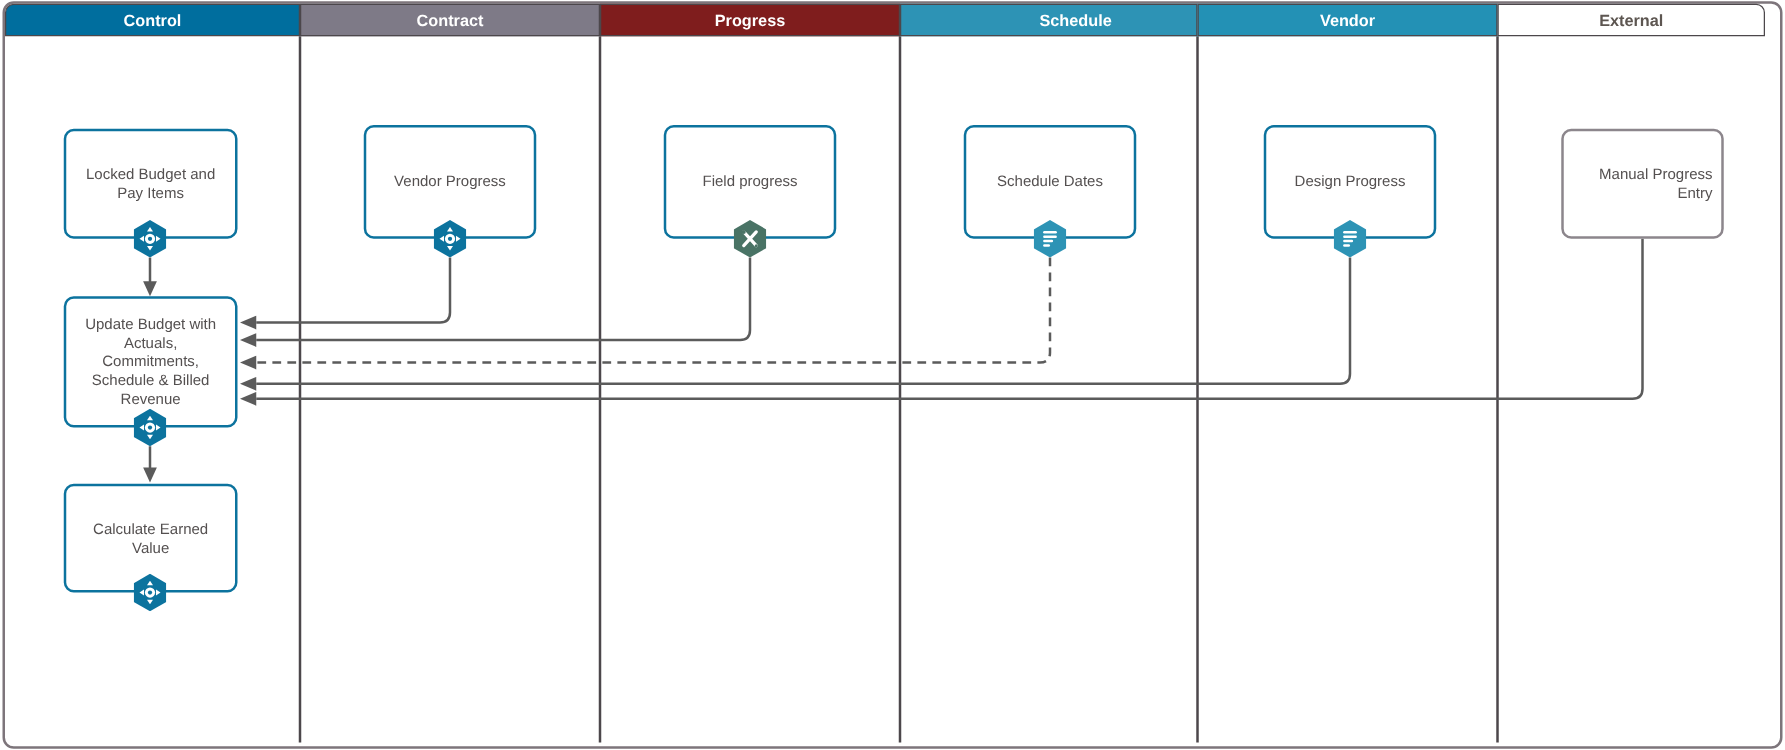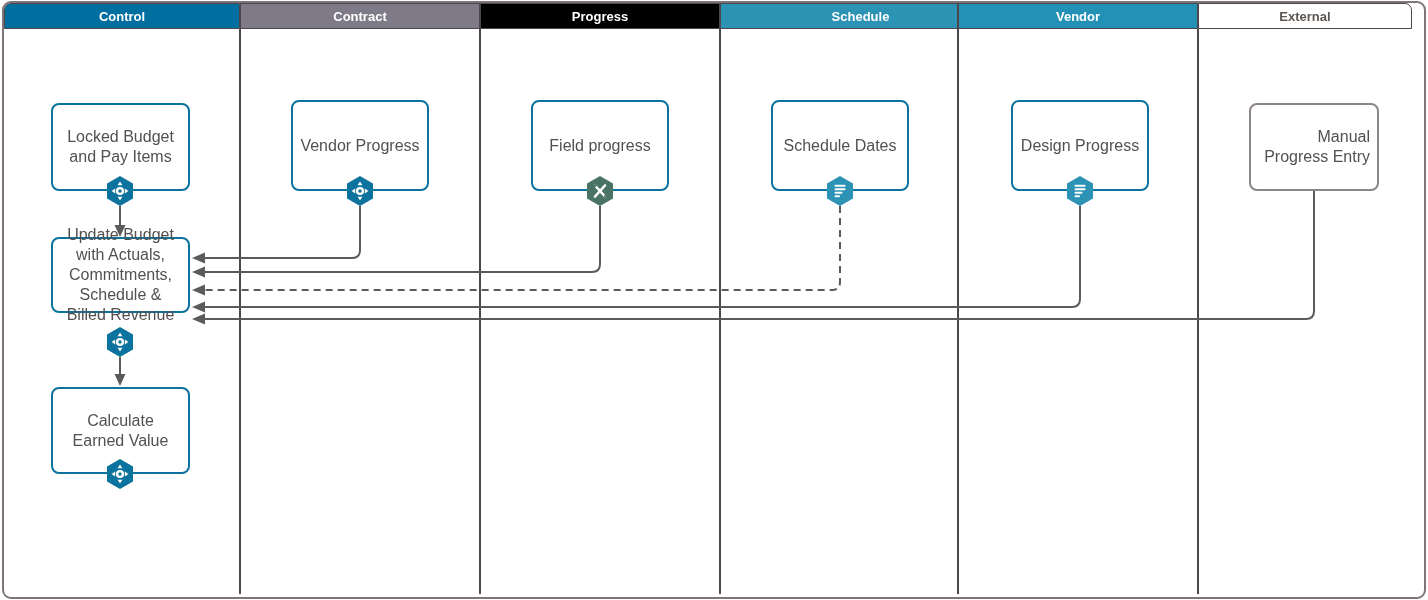--- a/index.html
+++ b/index.html
@@ -10,21 +10,21 @@
 
   svg.layer{position:absolute;left:0;top:0;z-index:1;pointer-events:none;}
 
   .lane-header{position:absolute;top:3px;height:26px;display:flex;align-items:center;justify-content:center;
                font-size:13px;font-weight:bold;border:1px solid #4c474b;box-sizing:border-box;z-index:2;}
   .lh-first{border-top-left-radius:7px;}
   .lh-last{border-top-right-radius:7px;}
 
   .node{position:absolute;background:#fff;border:2.5px solid #0c739e;border-radius:8px;
         display:flex;align-items:center;justify-content:center;text-align:center;
-        font-size:16px;color:#545050;line-height:1.25;padding:4px 7px;box-sizing:border-box;z-index:2;}
+        font-size:12px;color:#545050;line-height:1.25;padding:4px 7px;box-sizing:border-box;z-index:2;}
   .node-gray{border-color:#8c868c;}
 
   .badge{position:absolute;width:26px;height:30px;z-index:3;}
 </style>
 </head>
 <body>
 
 <div class="frame"></div>
 
 <svg class="layer" width="1428" height="600">
@@ -53,21 +53,21 @@
     <polygon points="192,272 205,266.5 205,277.5"></polygon>
     <polygon points="192,290 205,284.5 205,295.5"></polygon>
     <polygon points="192,307 205,301.5 205,312.5"></polygon>
     <polygon points="192,319 205,313.5 205,324.5"></polygon>
     <polygon points="120,386 114.5,374 125.5,374"></polygon>
   </g>
 </svg>
 
 <div class="lane-header lh-first" style="left: 4px; width: 236px; background-color: rgb(0, 110, 158); color: rgb(255, 255, 255);">Control</div>
 <div class="lane-header" style="left: 240px; width: 240px; background-color: rgb(126, 122, 135); color: rgb(255, 255, 255);">Contract</div>
-<div class="lane-header" style="left: 480px; width: 240px; background-color: #000000; color: rgb(255, 255, 255);">Progress</div>
+<div class="lane-header" style="left: 480px; width: 240px; background-color: #7f1d1d; color: rgb(255, 255, 255);">Progress</div>
 <div class="lane-header" style="left: 720px; width: 238px; background-color: rgb(45, 147, 181); color: rgb(255, 255, 255); padding-left: 43px;">Schedule</div>
 <div class="lane-header" style="left: 958px; width: 240px; background-color: rgb(35, 145, 181); color: rgb(255, 255, 255);">Vendor</div>
 <div class="lane-header lh-last" style="left: 1198px; width: 214px; background-color: rgb(255, 255, 255); color: rgb(93, 86, 81);">External</div>
 
 <div class="node" style="left:51px;top:103px;width:139px;height:88px;">
     <span>Locked Budget and Pay Items</span>
   </div>
 <div class="node" style="left:291px;top:100px;width:138px;height:91px;">
     <span>Vendor Progress</span>
   </div>
@@ -76,21 +76,21 @@
   </div>
 <div class="node" style="left:771px;top:100px;width:138px;height:91px;">
     <span>Schedule Dates</span>
   </div>
 <div class="node" style="left:1011px;top:100px;width:138px;height:91px;">
     <span>Design Progress</span>
   </div>
 <div class="node node-gray" style="left:1249px;top:103px;width:130px;height:88px;text-align:right;">
     <span>Manual Progress Entry</span>
   </div>
-<div class="node" style="left:51px;top:237px;width:139px;height:76px;">
+<div class="node" style="left:51px;top:237px;width:139px;height:105px;">
     <span>Update Budget with Actuals, Commitments, Schedule &amp; Billed Revenue</span>
   </div>
 <div class="node" style="left:51px;top:387px;width:139px;height:87px;">
     <span>Calculate Earned Value</span>
   </div>
 
 <svg class="badge" style="left:107px;top:176px;" viewBox="0 0 26 30">
   <polygon points="13,0 26,7.5 26,22.5 13,30 0,22.5 0,7.5" fill="#0c739e"></polygon>
   <circle cx="13" cy="15" r="4.1" fill="#fff"></circle>
     <circle cx="13" cy="15" r="1.7" fill="#0c739e"></circle>

